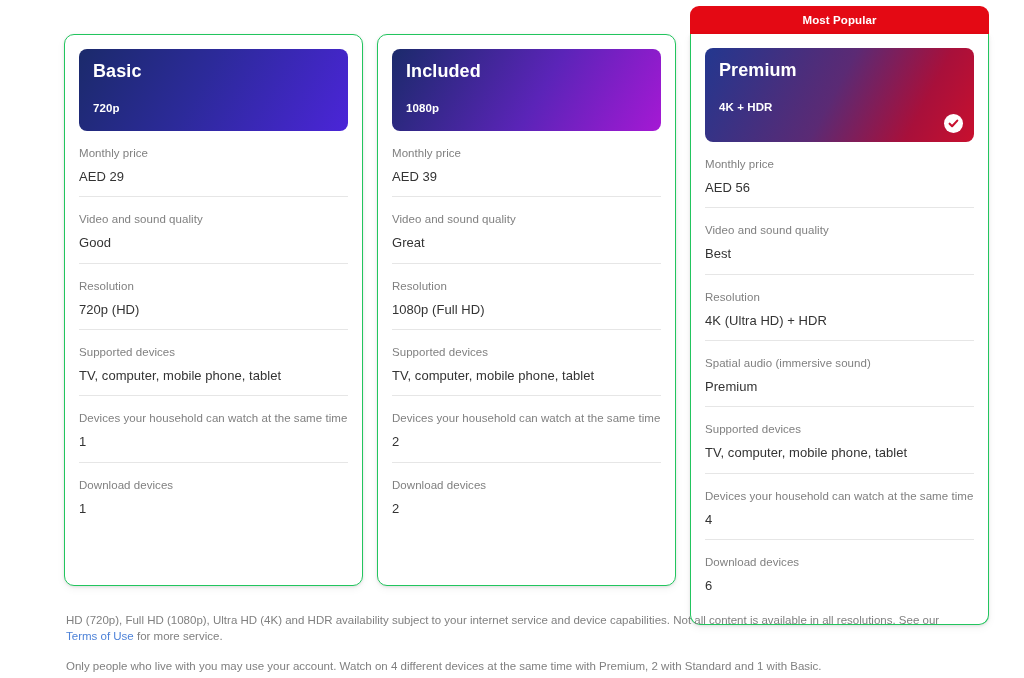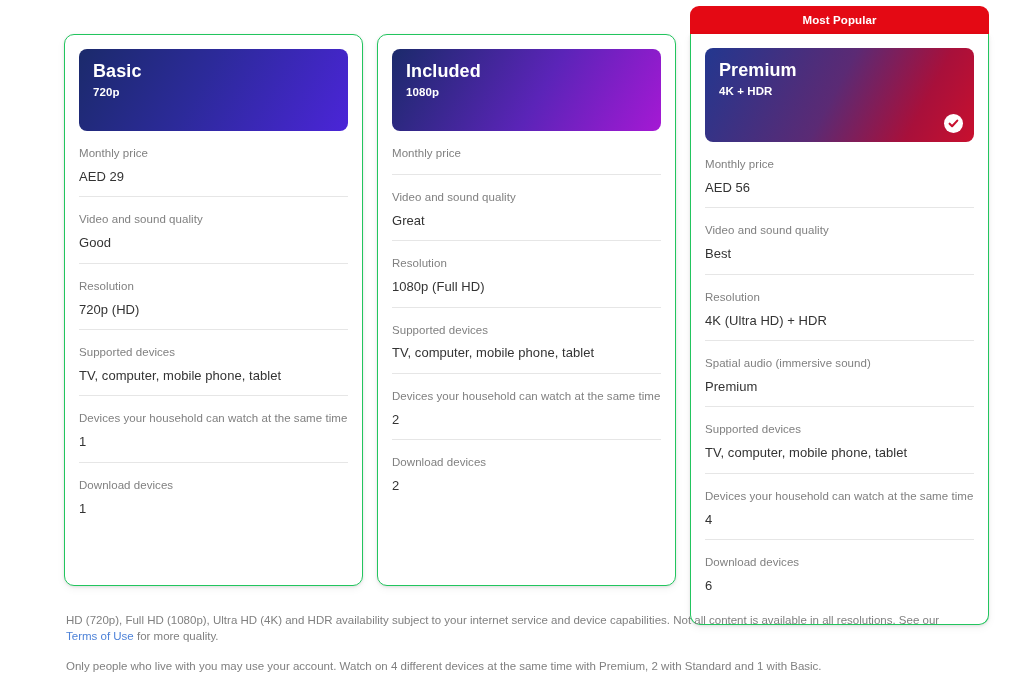--- a/index.html
+++ b/index.html
@@ -104,21 +104,21 @@
   .plan-name {
     font-size: 18px;
     font-weight: 700;
     line-height: 1.15;
     letter-spacing: 0.1px;
   }
 
   .plan-quality {
     font-size: 11.5px;
     font-weight: 700;
-    margin-top: 4px;
+    margin-top: 20px;
     letter-spacing: 0.1px;
   }
 
   .check-badge {
     position: absolute;
     right: 11px;
     bottom: 9px;
     width: 19px;
     height: 19px;
     border-radius: 50%;
@@ -229,20 +229,21 @@
     <div class="plan-col">
       <div class="banner-spacer"></div>
       <div class="plan-card">
         <div class="plan-header standard">
           <div class="plan-name">Included</div>
           <div class="plan-quality">1080p</div>
         </div>
         <div class="features">
           <div class="feature-row">
             <div class="feature-label">Monthly price</div>
+            <div class="feature-value">AED 39</div>
           </div>
           <div class="feature-row">
             <div class="feature-label">Video and sound quality</div>
             <div class="feature-value">Great</div>
           </div>
           <div class="feature-row">
             <div class="feature-label">Resolution</div>
             <div class="feature-value">1080p (Full HD)</div>
           </div>
           <div class="feature-row">
@@ -302,17 +303,17 @@
             <div class="feature-label">Download devices</div>
             <div class="feature-value">6</div>
           </div>
         </div>
       </div>
     </div>
 
   </div>
 
   <div class="footer">
-    <p class="footer-p"><span>HD (720p), Full HD (1080p), Ultra HD (4K) and HDR availability subject to your internet service and device capabilities. Not all content is available in all resolutions. See our </span><a class="footer-link" href="#">Terms of Use</a><span> for more quality.</span></p>
+    <p class="footer-p"><span>HD (720p), Full HD (1080p), Ultra HD (4K) and HDR availability subject to your internet service and device capabilities. Not all content is available in all resolutions. See our </span><a class="footer-link" href="#">Terms of Use</a><span> for more service.</span></p>
     <p class="footer-p">Only people who live with you may use your account. Watch on 4 different devices at the same time with Premium, 2 with Standard and 1 with Basic.</p>
   </div>
 
 </div>
 
 </body></html>

